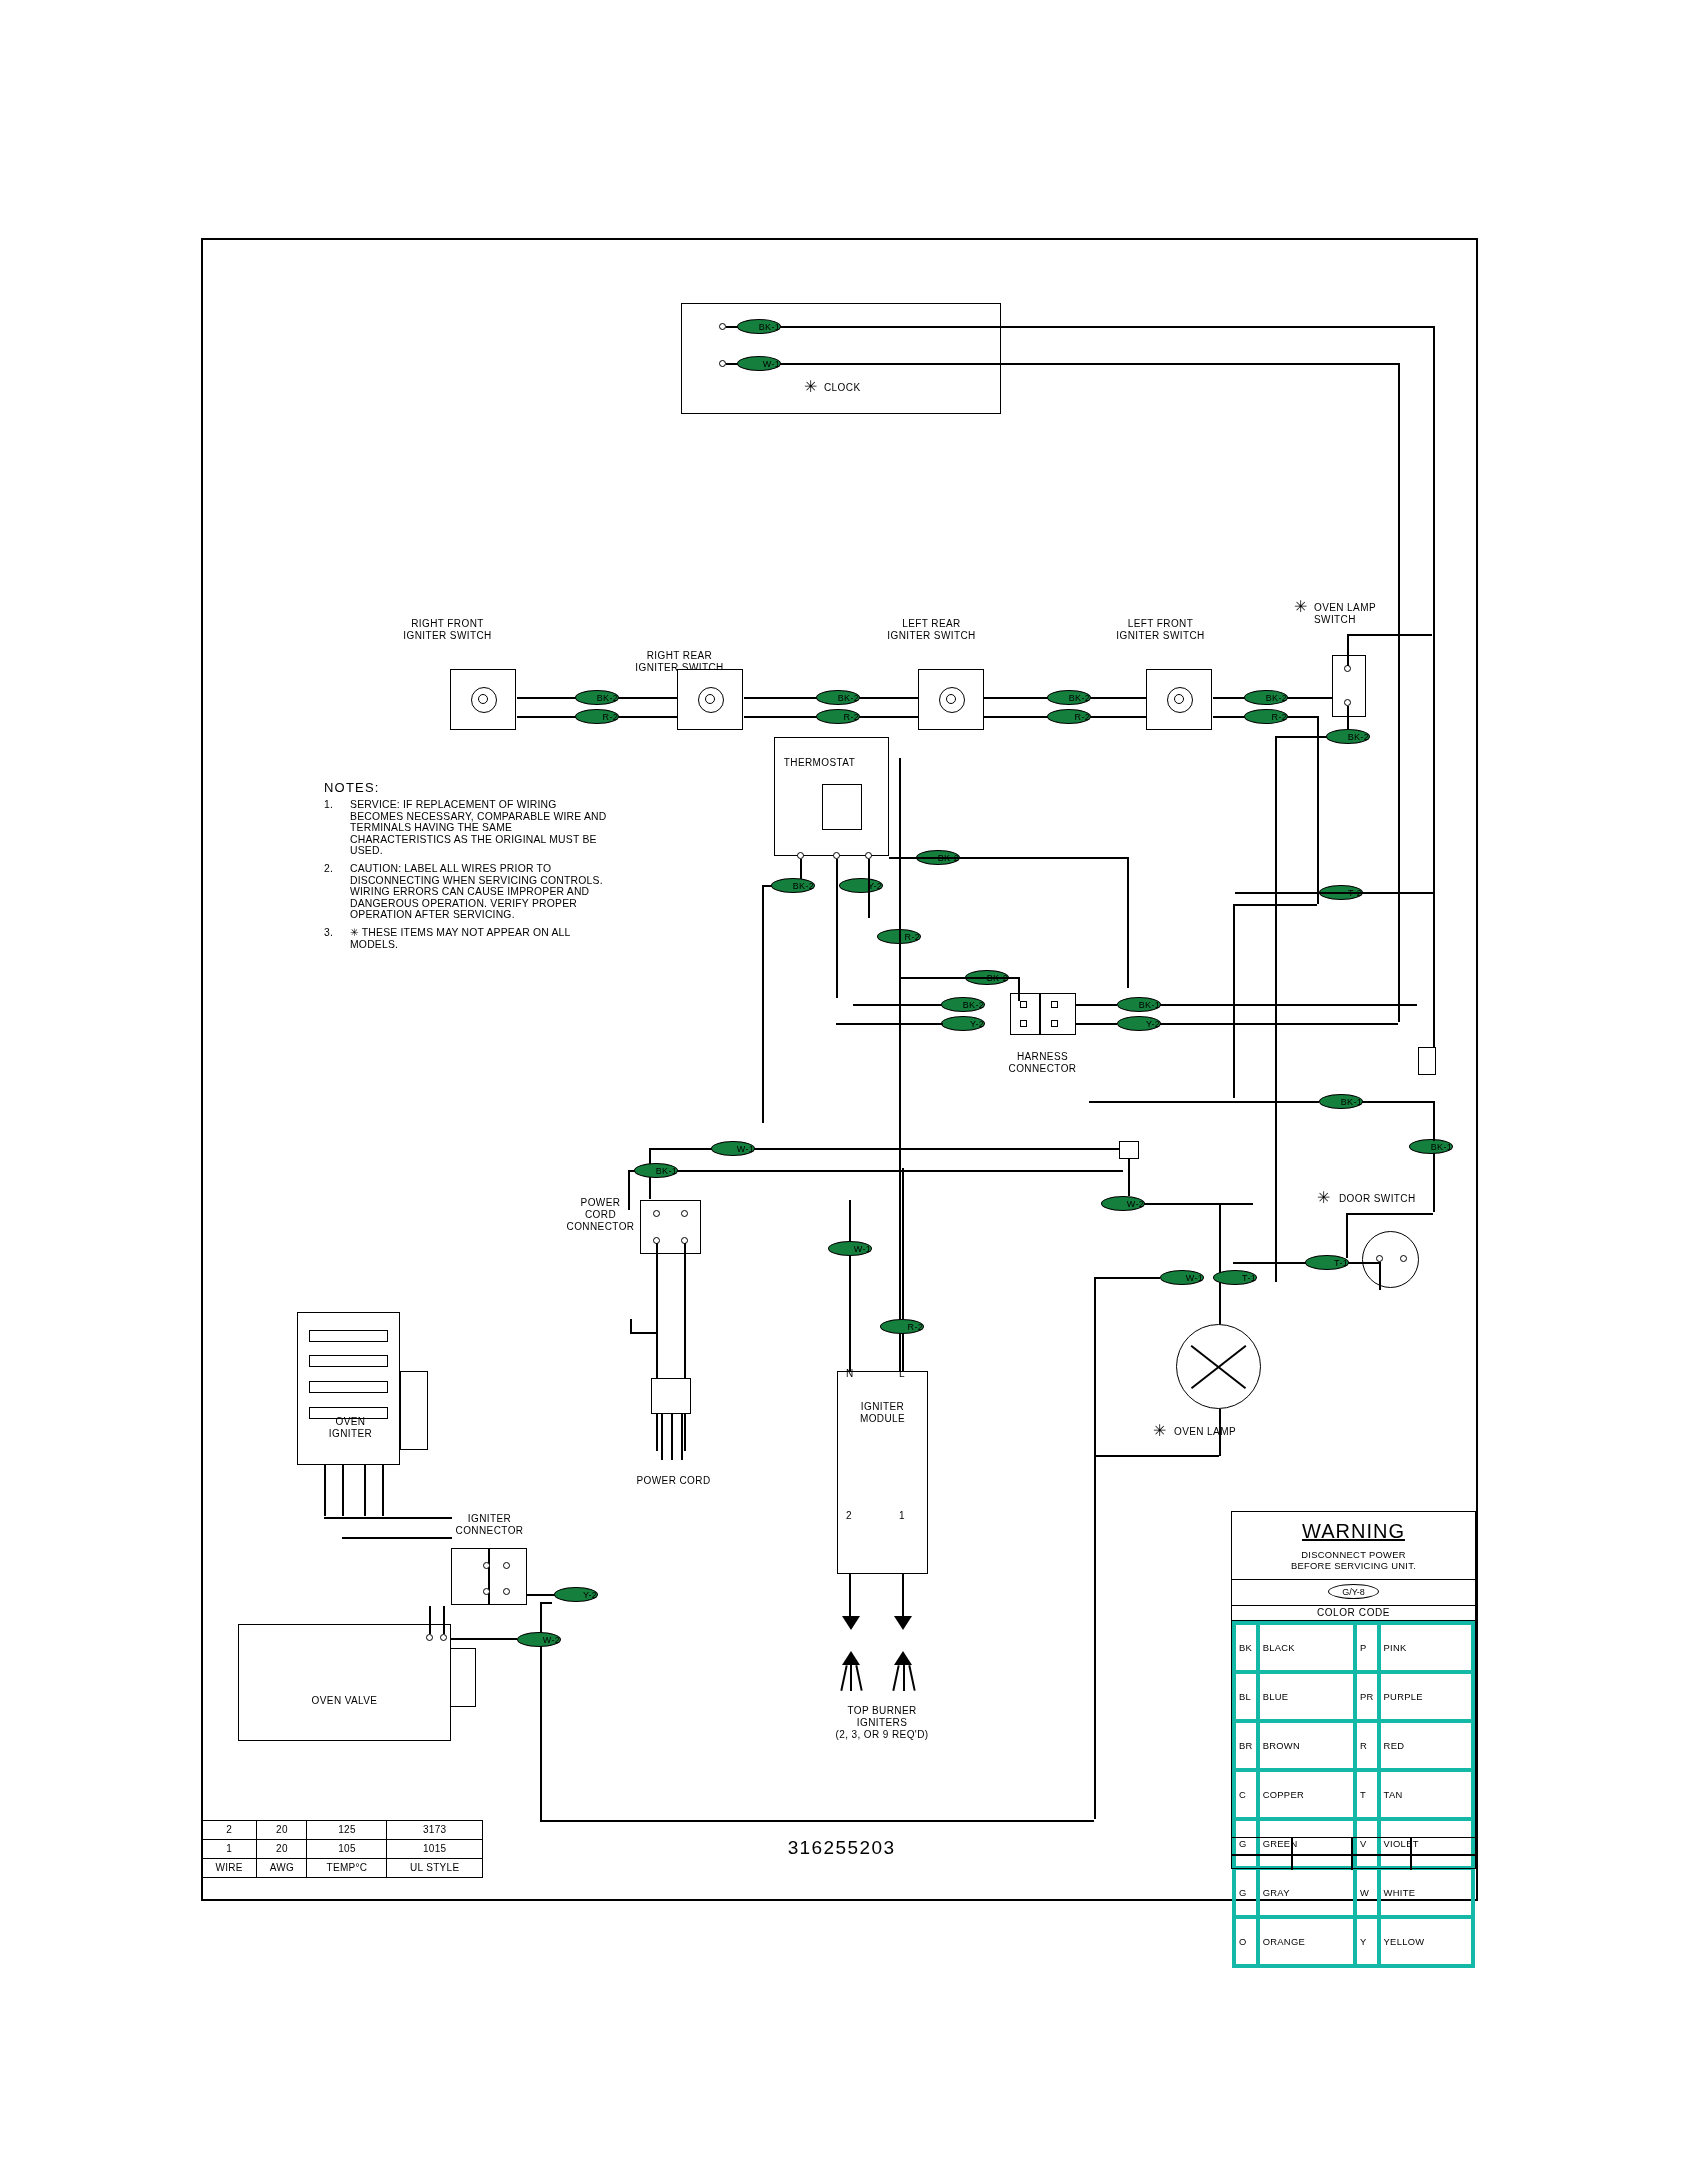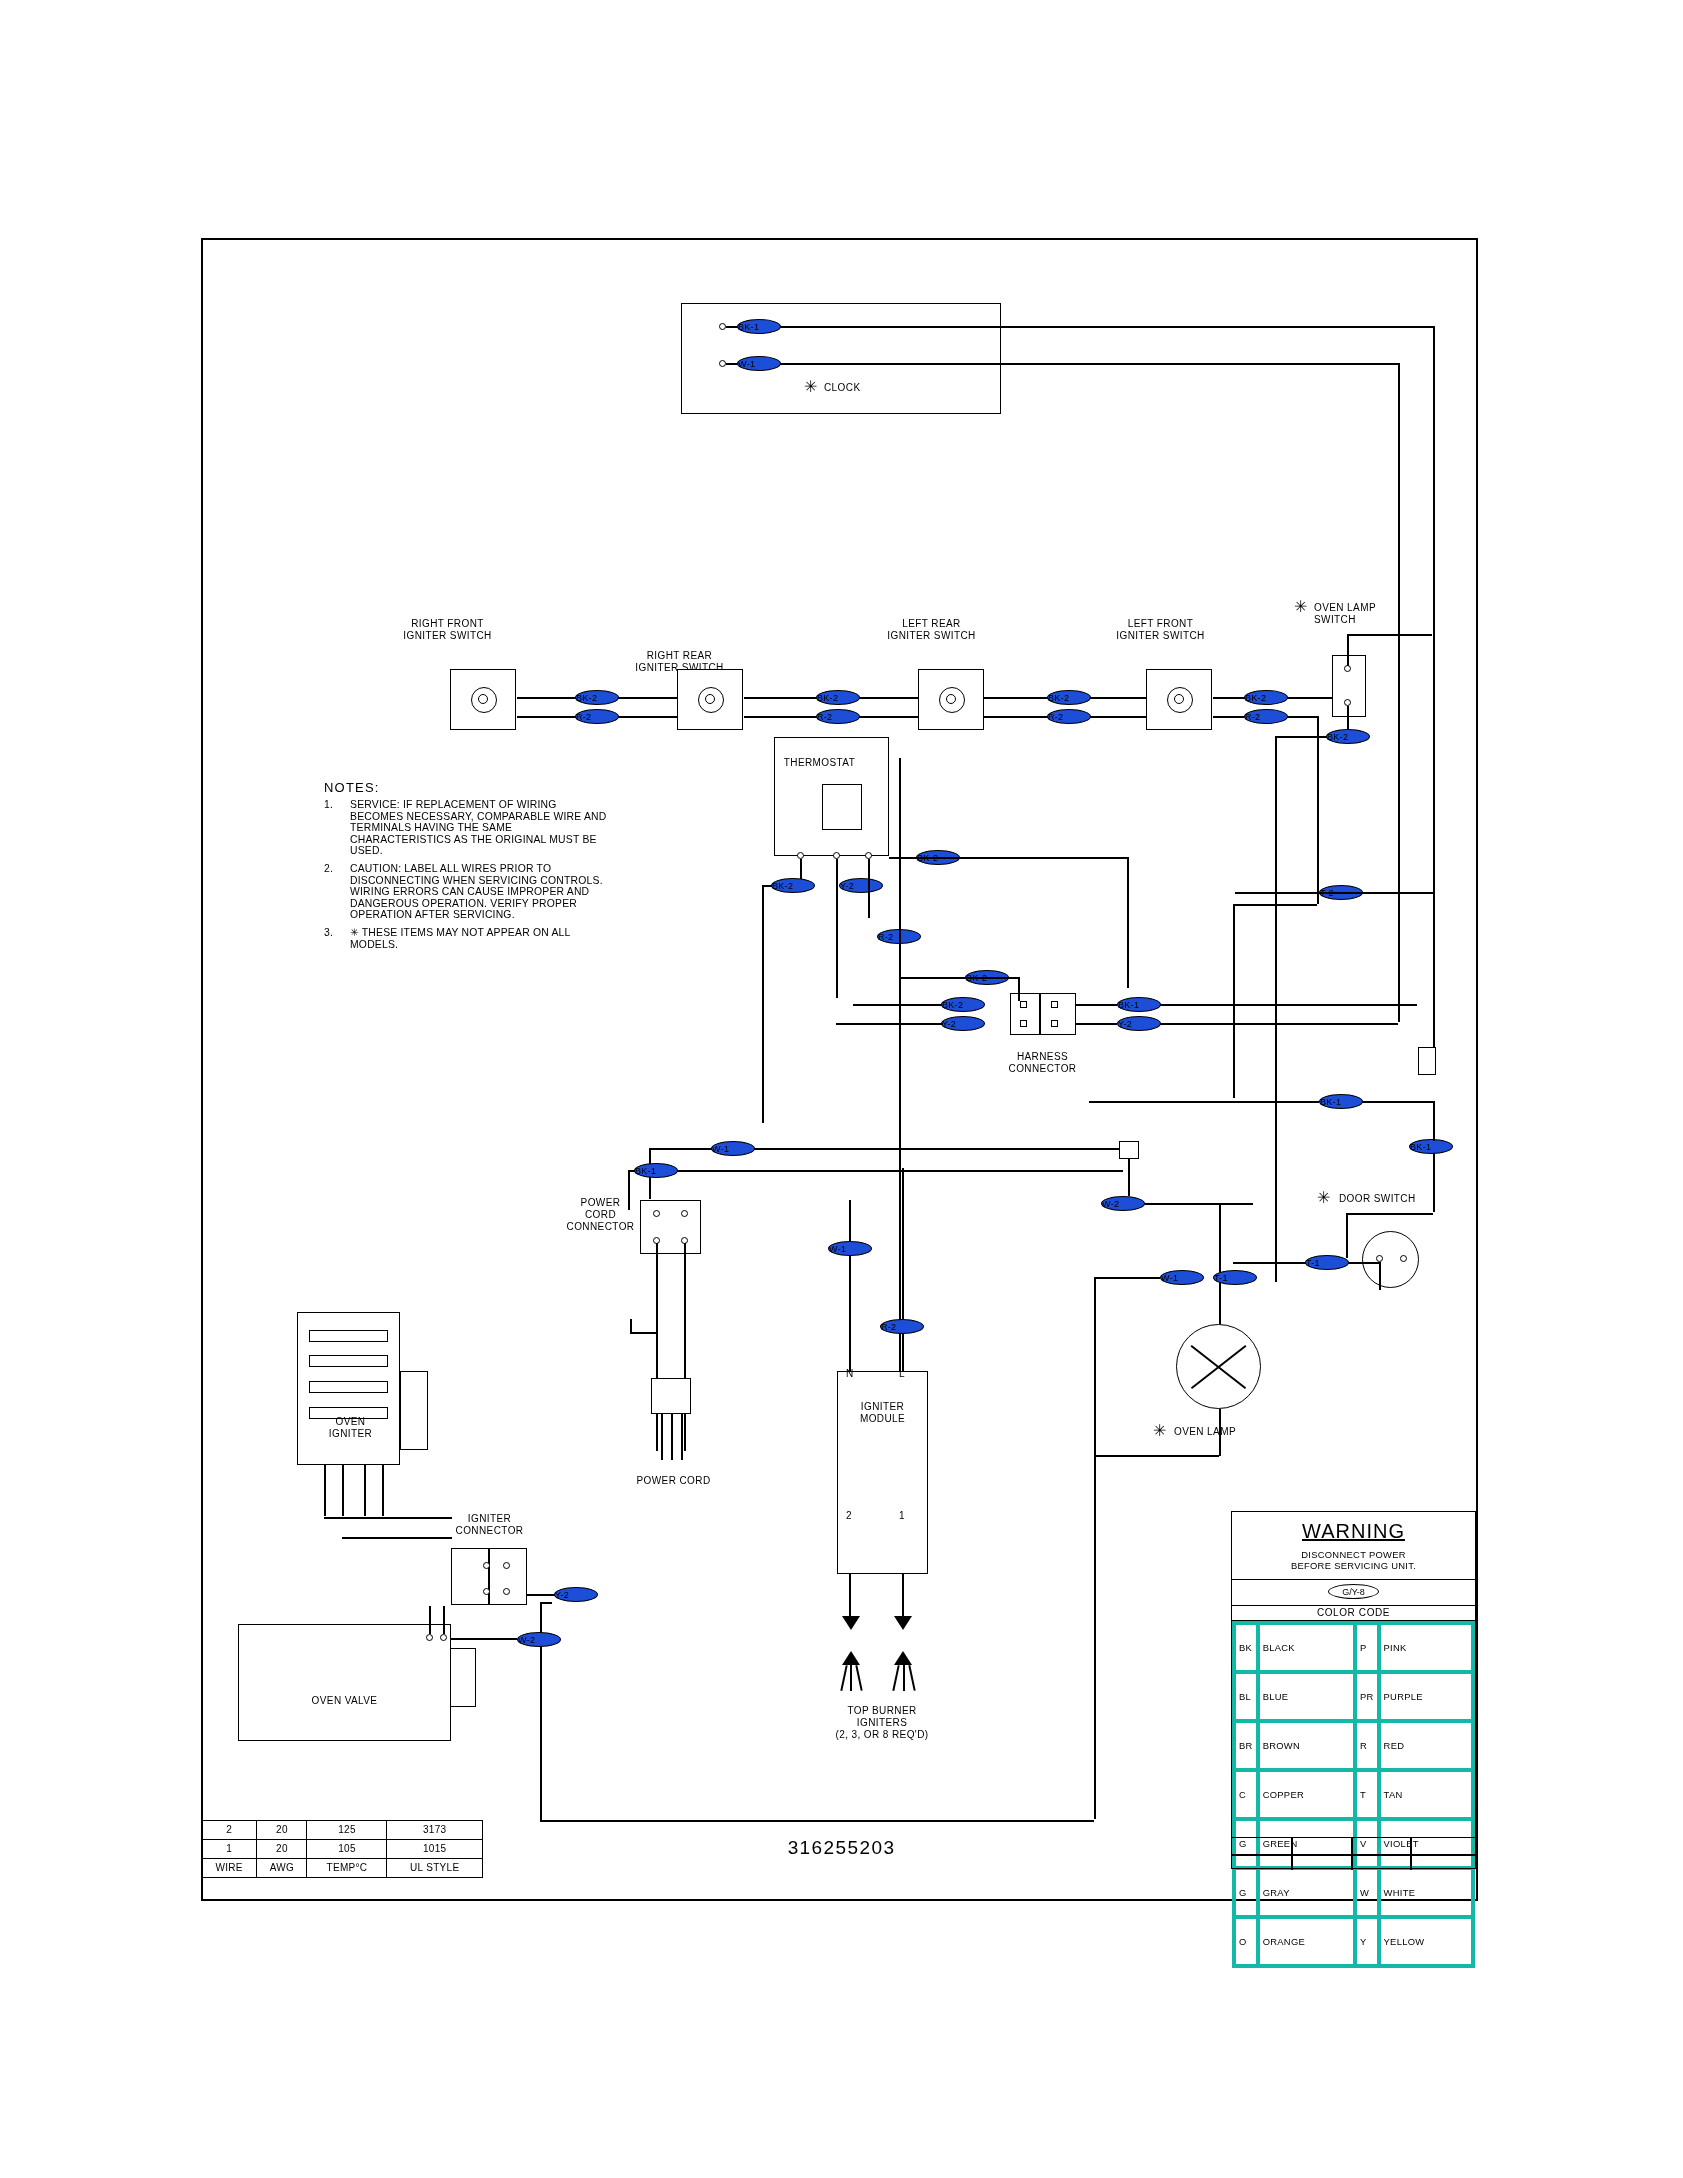--- a/index.html
+++ b/index.html
@@ -55,24 +55,24 @@
     text-align: center;
     font-family: "Liberation Sans", sans-serif;
   }
   .lbl.left { text-align: left; }
   .tag {
     position: absolute;
     width: 44px;
     height: 15px;
     border: 1.2px solid #000;
     border-radius: 50%;
-    background: #1d4ed8;
+    background: #15803d;
     font-size: 9px;
     line-height: 14px;
-    text-align: left;
+    text-align: right;
     letter-spacing: 0.3px;
     box-sizing: border-box;
     font-family: "Liberation Sans", sans-serif;
   }
   .term {
     position: absolute;
     width: 7px;
     height: 7px;
     border: 1.3px solid #000;
     border-radius: 50%;
@@ -459,21 +459,21 @@
   <div class="arrow-up" style="left:842px; top:1651px;"></div>
   <div class="arrow-up" style="left:894px; top:1651px;"></div>
   <div class="line vl" style="left:843px; top:1665px; height:26px; transform:rotate(12deg);"></div>
   <div class="line vl" style="left:850px; top:1665px; height:26px;"></div>
   <div class="line vl" style="left:858px; top:1665px; height:26px; transform:rotate(-12deg);"></div>
   <div class="line vl" style="left:895px; top:1665px; height:26px; transform:rotate(12deg);"></div>
   <div class="line vl" style="left:903px; top:1665px; height:26px;"></div>
   <div class="line vl" style="left:911px; top:1665px; height:26px; transform:rotate(-12deg);"></div>
   <div class="lbl" style="left:798px; top:1705px; width:168px;">TOP BURNER
 IGNITERS
-(2, 3, OR 8 REQ'D)</div>
+(2, 3, OR 9 REQ'D)</div>
 
   <div class="circle" style="left:1176px; top:1324px; width:85px; height:85px;"></div>
   <div class="line hl" style="left:1184px; top:1366px; width:69px; transform:rotate(-38deg);"></div>
   <div class="line hl" style="left:1184px; top:1366px; width:69px; transform:rotate(38deg);"></div>
   <div class="star" style="left:1153px; top:1423px;">✳</div>
   <div class="lbl left" style="left:1174px; top:1426px; width:99px;">OVEN LAMP</div>
 
   <div class="circle" style="left:1362px; top:1231px; width:57px; height:57px;"></div>
   <div class="term" style="left:1376px; top:1255px;"></div>
   <div class="term" style="left:1400px; top:1255px;"></div>

